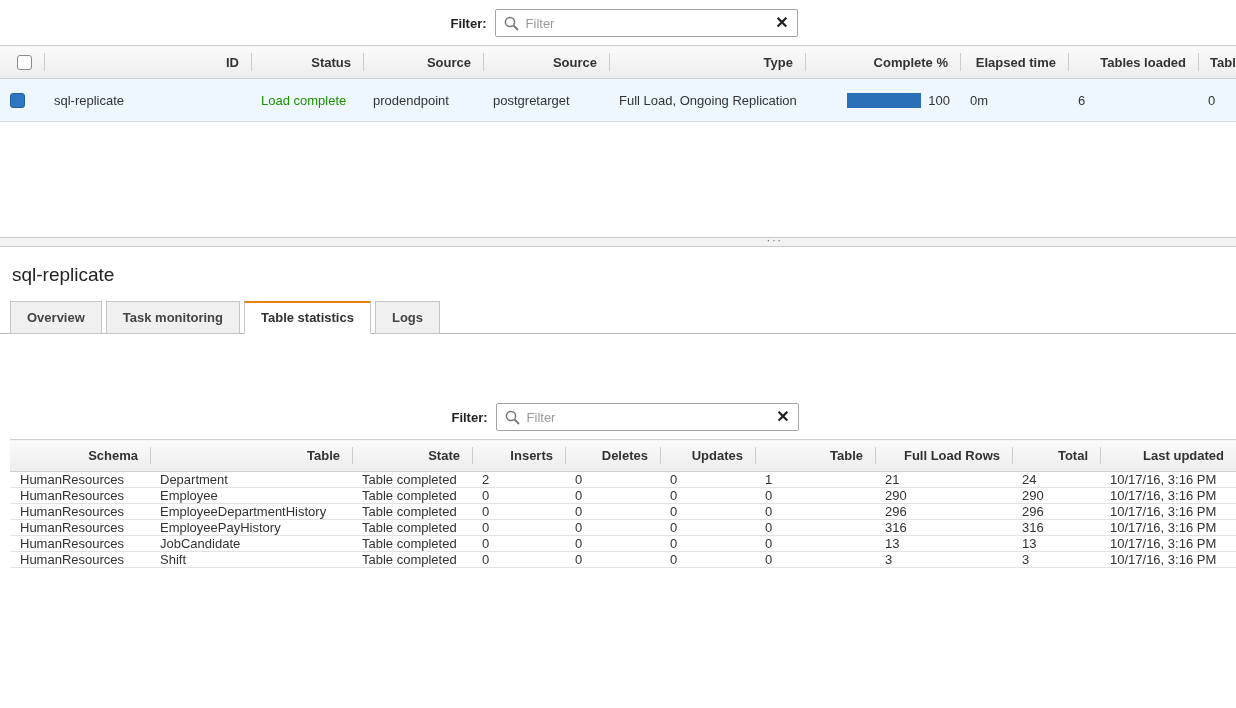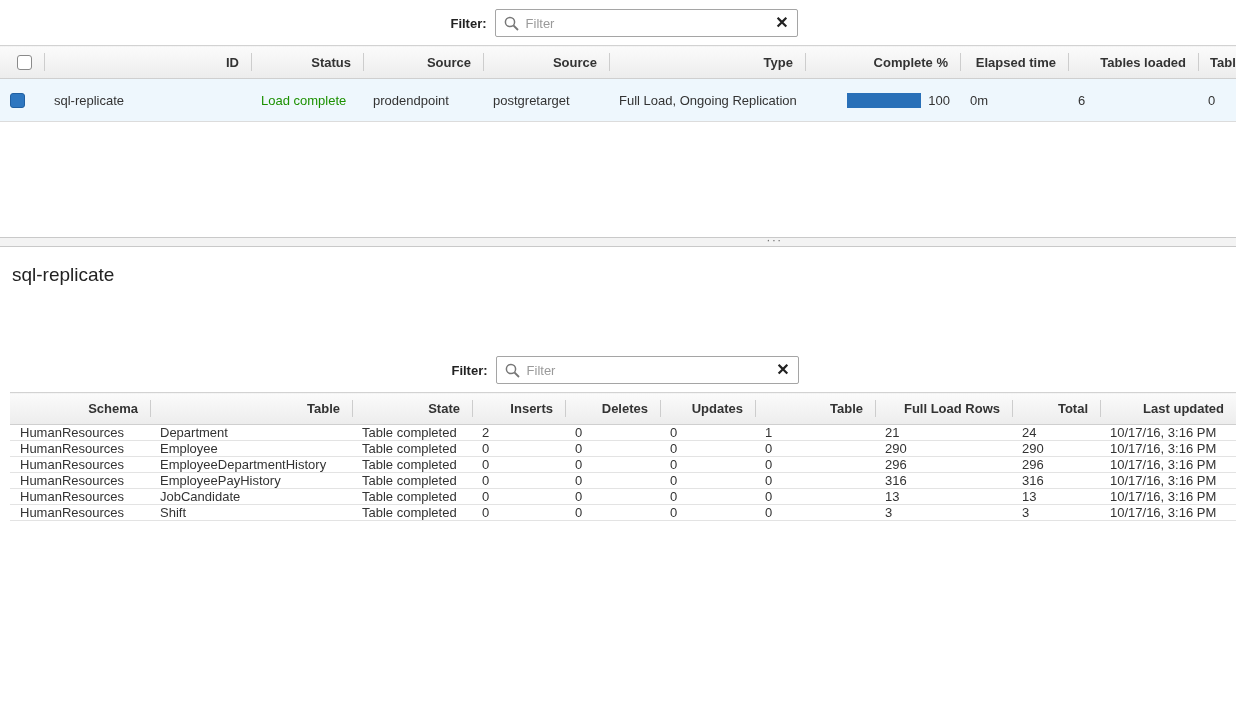--- a/index.html
+++ b/index.html
@@ -157,20 +157,26 @@
     </tbody>
   </table>
 </div>
 
 <div class="splitter">
   <span class="dots">···</span>
 </div>
 
 <div>
   <div class="detail-title">sql-replicate</div>
+  <div class="tabs">
+    <span class="tab">Overview</span>
+    <span class="tab">Task monitoring</span>
+    <span class="tab active" style="border-top-color: rgb(232, 130, 14);">Table statistics</span>
+    <span class="tab">Logs</span>
+  </div>
 </div>
 
 <div class="stats-section">
   <div class="filter-bar">
     <span class="filter-label">Filter:</span>
     <div class="filter-box">
       <svg class="search-icon" viewBox="0 0 17 17">
         <circle cx="7" cy="7" r="4.6" fill="none" stroke="#777" stroke-width="1.5"></circle>
         <line x1="10.5" y1="10.5" x2="15" y2="15" stroke="#777" stroke-width="1.8"></line>
       </svg>

